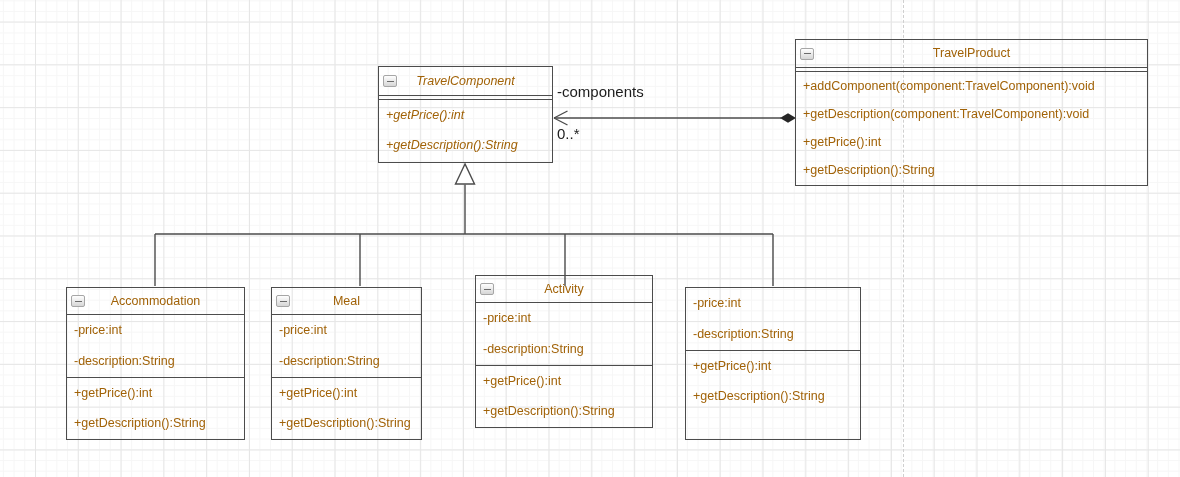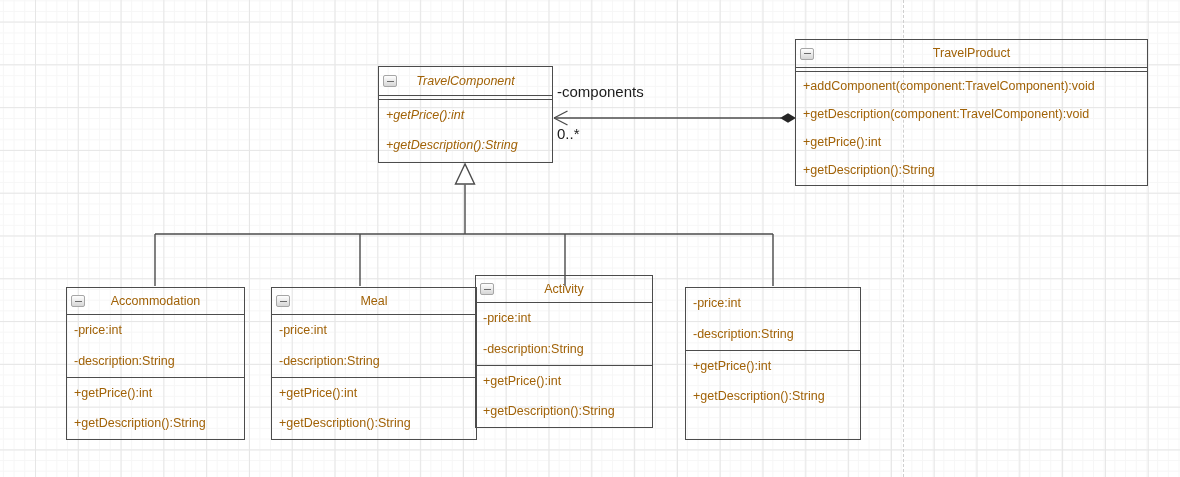--- a/index.html
+++ b/index.html
@@ -96,21 +96,21 @@
   <div class="uml-title">
     <span class="collapse"></span>
     <span>Accommodation</span>
   </div>
   <div class="row">-price:int</div>
   <div class="row">-description:String</div>
   <div class="row sep-top">+getPrice():int</div>
   <div class="row">+getDescription():String</div>
 </div>
 
-<div class="uml-class h-sub" style="left:271px;top:287px;width:206px;height:153px">
+<div class="uml-class h-sub" style="left:271px;top:287px;width:151px;height:153px">
   <div class="uml-title">
     <span class="collapse"></span>
     <span>Meal</span>
   </div>
   <div class="row">-price:int</div>
   <div class="row">-description:String</div>
   <div class="row sep-top">+getPrice():int</div>
   <div class="row">+getDescription():String</div>
 </div>
 

